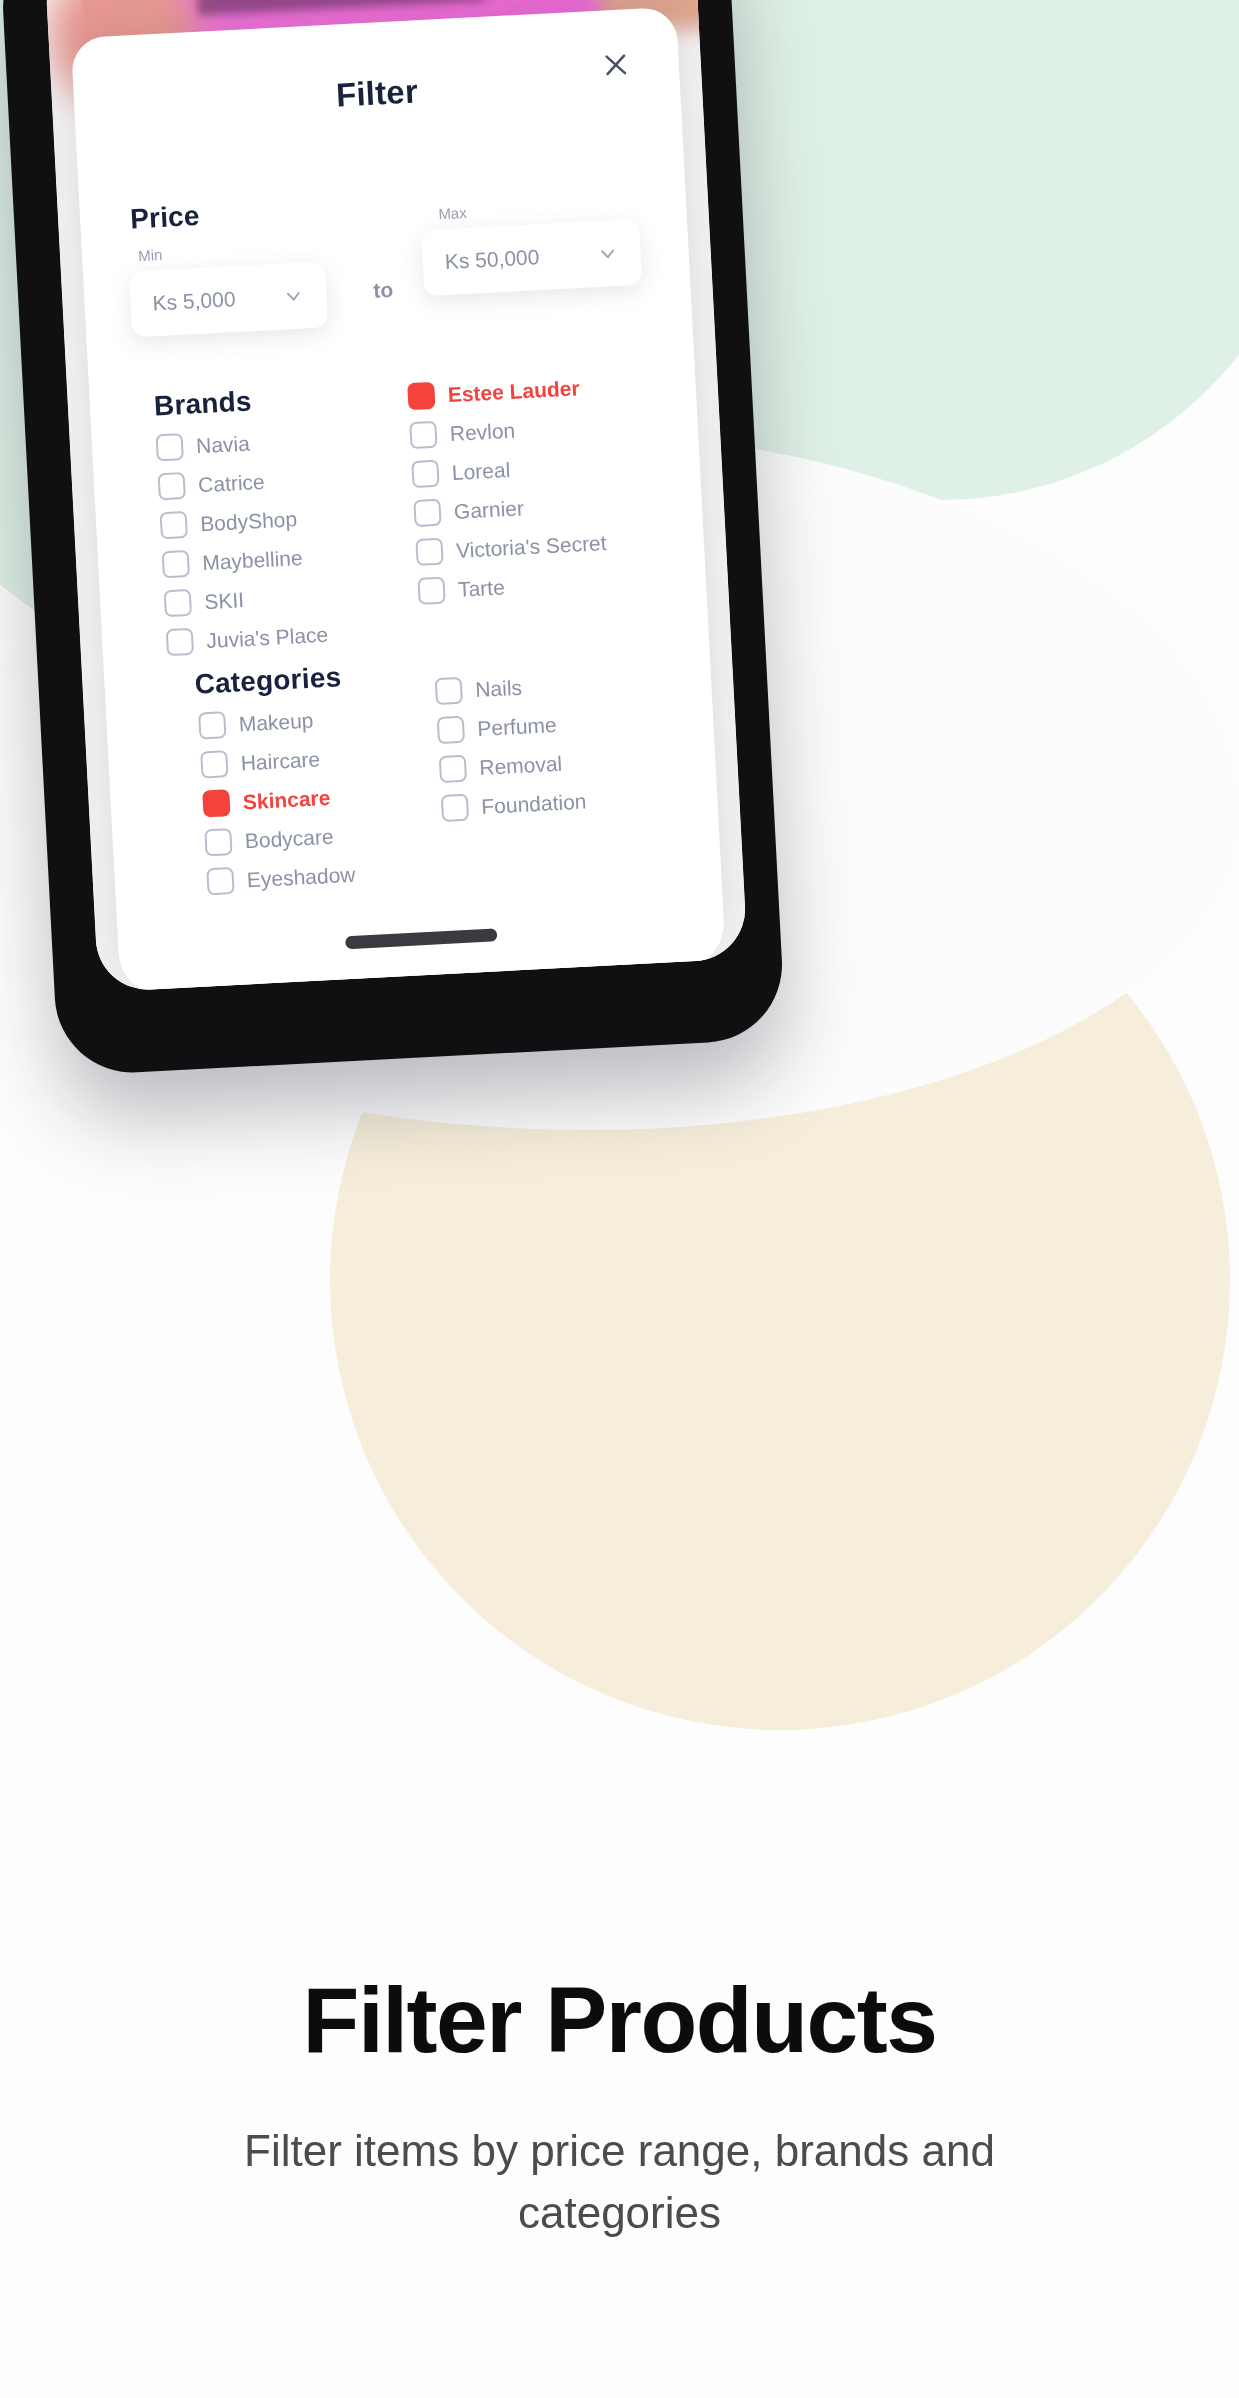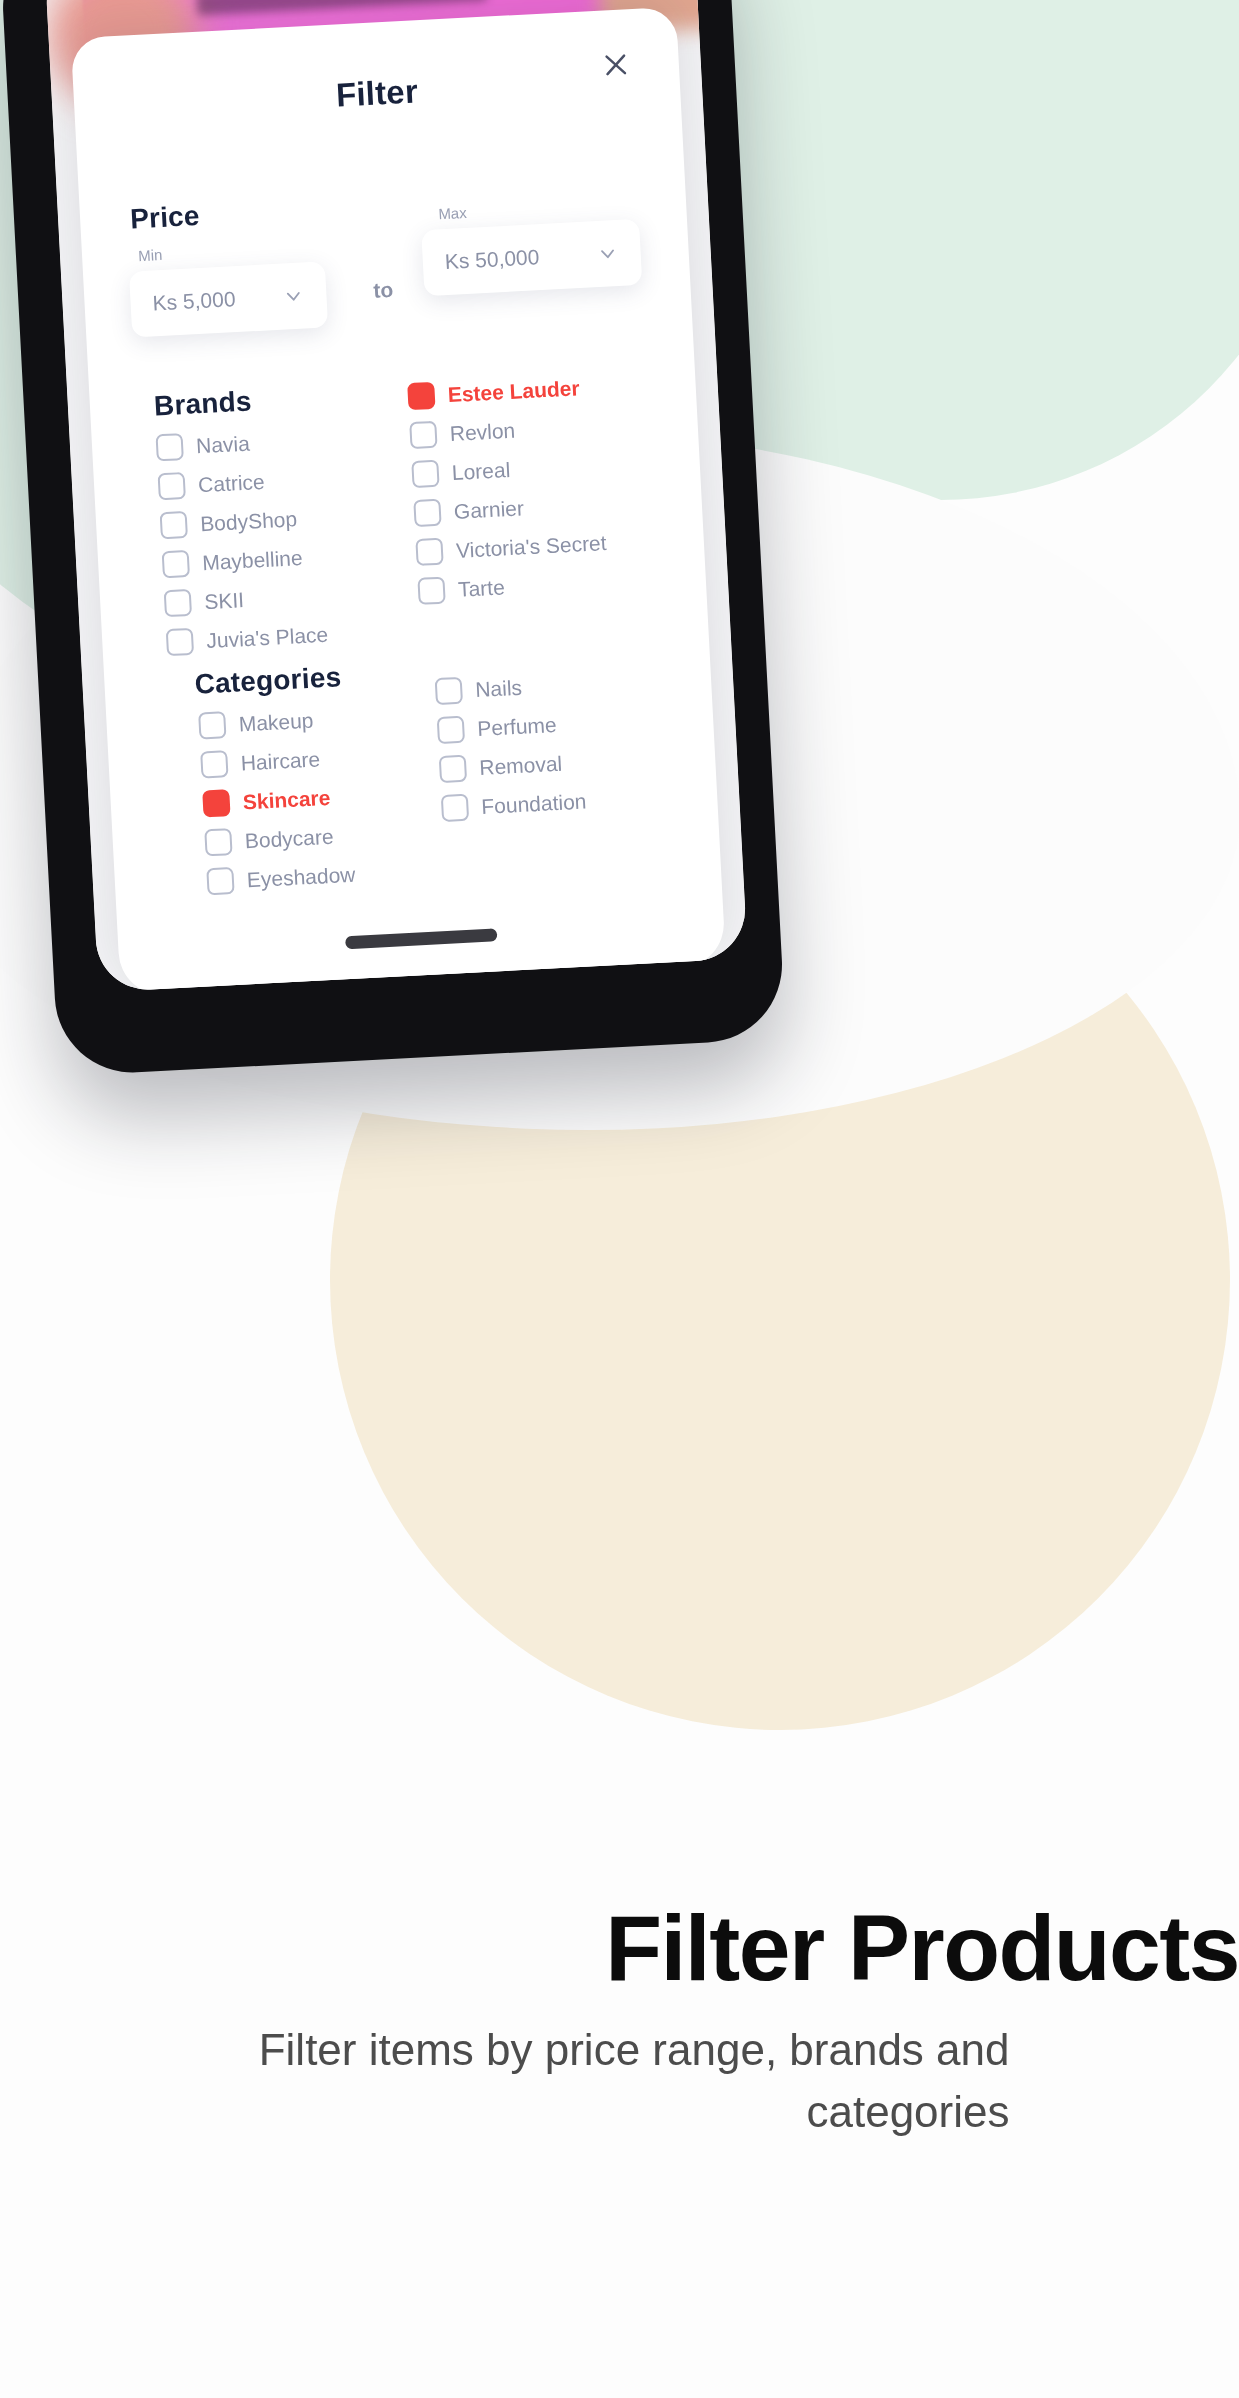--- a/index.html
+++ b/index.html
@@ -117,28 +117,28 @@
   .cb-label{font-size:21px;color:#8b91a6;white-space:nowrap;}
   .cb-item.checked .cb-label{color:#f4433c;font-weight:600;}
 
   #brands-left{left:64px;top:400px;}
   #brands-right{left:318px;top:362px;}
   #cats-left{left:92px;top:680px;}
   #cats-right{left:330px;top:658px;}
 
   
   #caption{
-    position:absolute;left:0;right:0;top:1900px;text-align:right;
+    position:absolute;left:0;right:0;top:1972px;text-align:center;
   }
   #headline{
     font-size:93px;font-weight:700;color:#0c0c0c;letter-spacing:-1.5px;
     line-height:1.05;margin:0;
   }
   #subline{
-    margin:21px auto 0;max-width:780px;
+    margin:50px auto 0;max-width:780px;
     font-size:44px;font-weight:400;color:#4c4c4c;line-height:1.42;
   }
 </style>
 </head>
 <body>
 
 <div id="bg">
   <div class="blob blob-mint"></div>
   <div class="blob blob-mint2"></div>
   <div class="blob blob-cream"></div>

